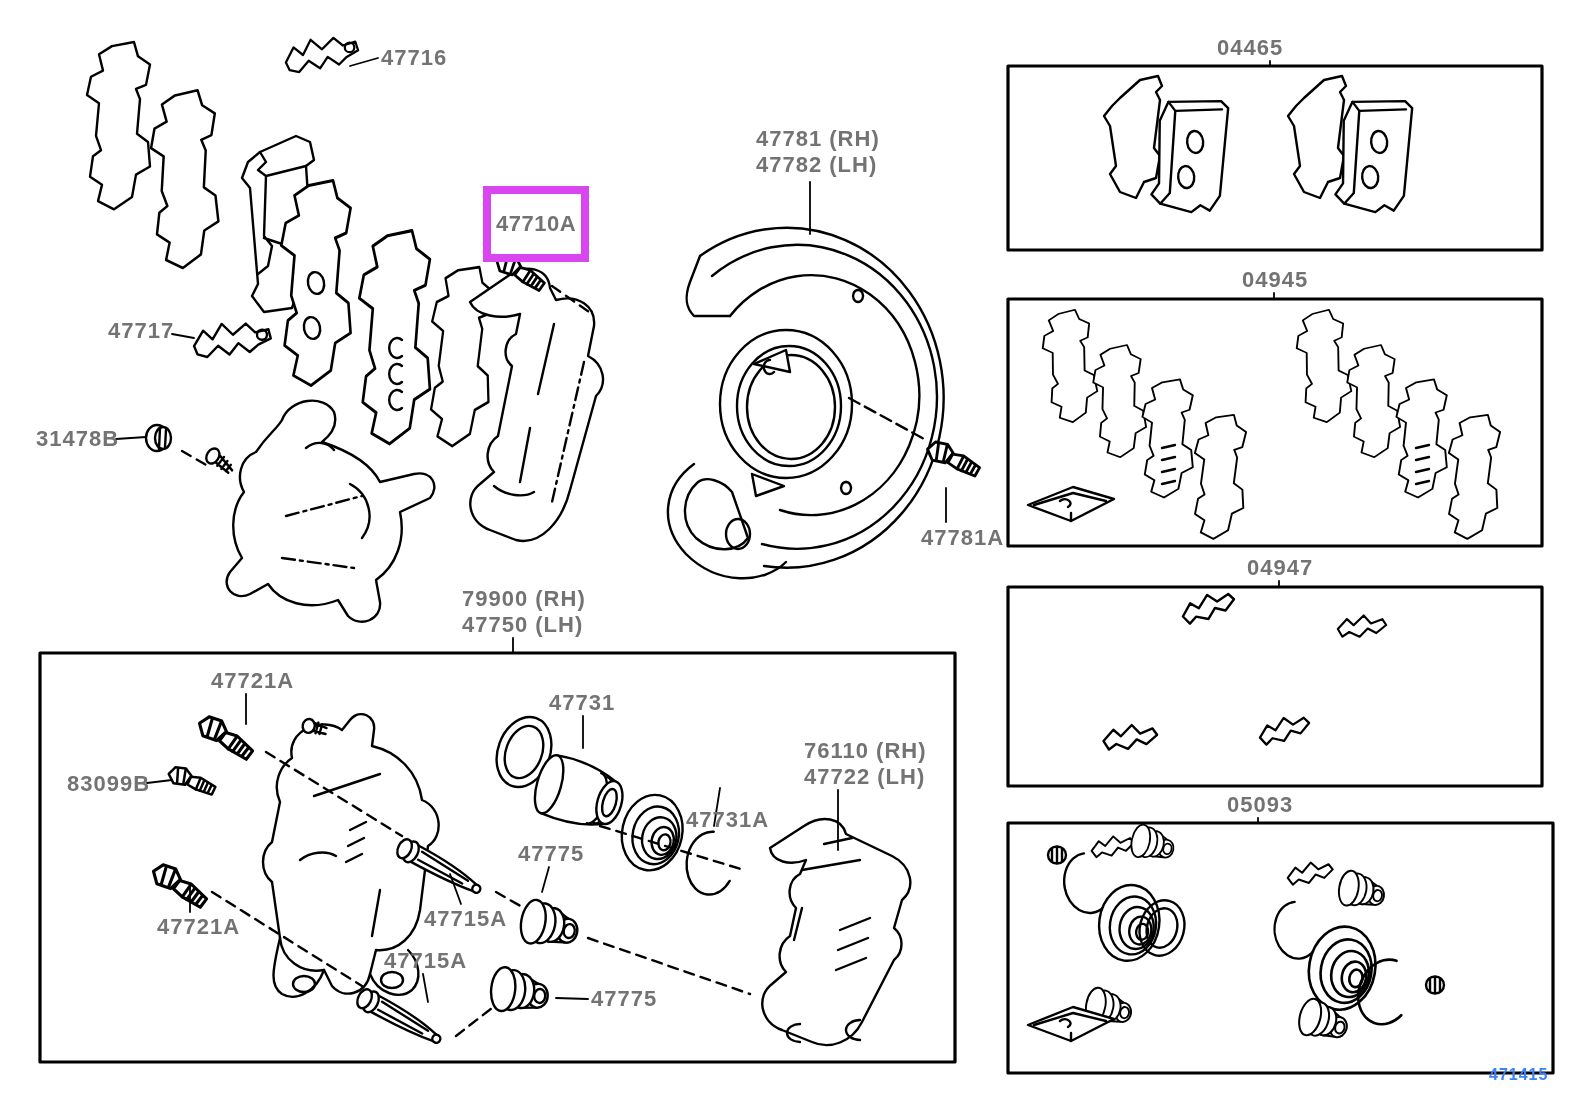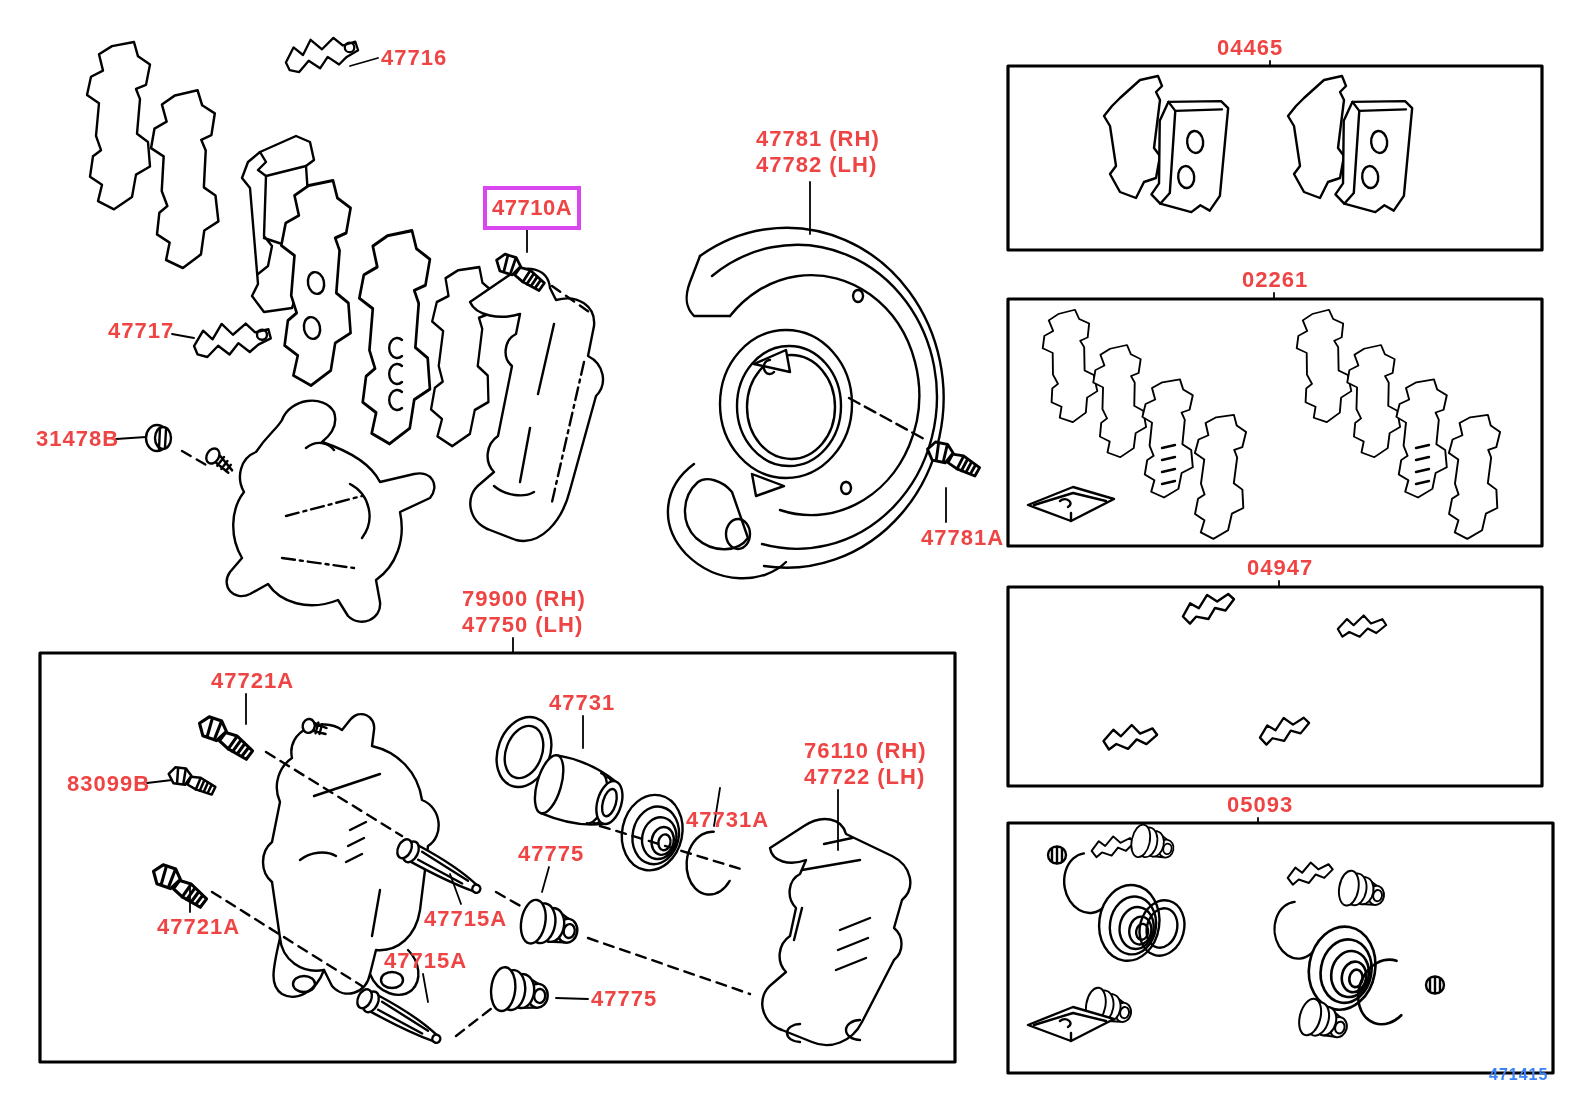--- a/index.html
+++ b/index.html
@@ -1,21 +1,21 @@
 <!DOCTYPE html>
 <html><head>
 <meta charset="utf-8">
 <style>
   html,body{margin:0;padding:0;background:#ffffff}
   .stage{position:relative;width:1592px;height:1099px;background:#fff;overflow:hidden;
          font-family:"Liberation Sans",sans-serif;color:#000}
   .art{position:absolute;left:0;top:0}
   .callout{position:absolute;font-weight:bold;font-size:22px;line-height:26px;
-           letter-spacing:1px;white-space:nowrap;color:#ef4444}
-  .callout.sel{border:4px solid #d946ef;padding:5px 5px;background:#fff;letter-spacing:0.5px}
+           letter-spacing:1px;white-space:nowrap;color:#737373}
+  .callout.sel{border:8px solid #d946ef;padding:17px 5px;background:#fff;letter-spacing:0.5px}
   .two span{display:block}
   .fig-num{position:absolute;font-weight:bold;font-size:16px;letter-spacing:1px;color:#3b82f6}
 </style>
 </head>
 <body>
 
 <div class="stage">
 
 <svg class="art" width="1592" height="1099" viewBox="0 0 1592 1099" xmlns="http://www.w3.org/2000/svg">
 <defs>
@@ -338,19 +338,19 @@
 <div class="callout" style="left:518px;top:841px">47775</div>
 <div class="callout" style="left:424px;top:906px">47715A</div>
 <div class="callout" style="left:384px;top:948px">47715A</div>
 <div class="callout" style="left:591px;top:986px">47775</div>
 <div class="callout two" style="left:804px;top:738px">
   <span>76110 (RH)</span>
   <span>47722 (LH)</span>
 </div>
 
 <div class="callout" style="left:1217px;top:35px">04465</div>
-<div class="callout" style="left:1242px;top:267px">02261</div>
+<div class="callout" style="left:1242px;top:267px">04945</div>
 <div class="callout" style="left:1247px;top:555px">04947</div>
 <div class="callout" style="left:1227px;top:792px">05093</div>
 
 <div class="fig-num" style="left:1489px;top:1066px">471415</div>
 
 </div>
 
 </body></html>

